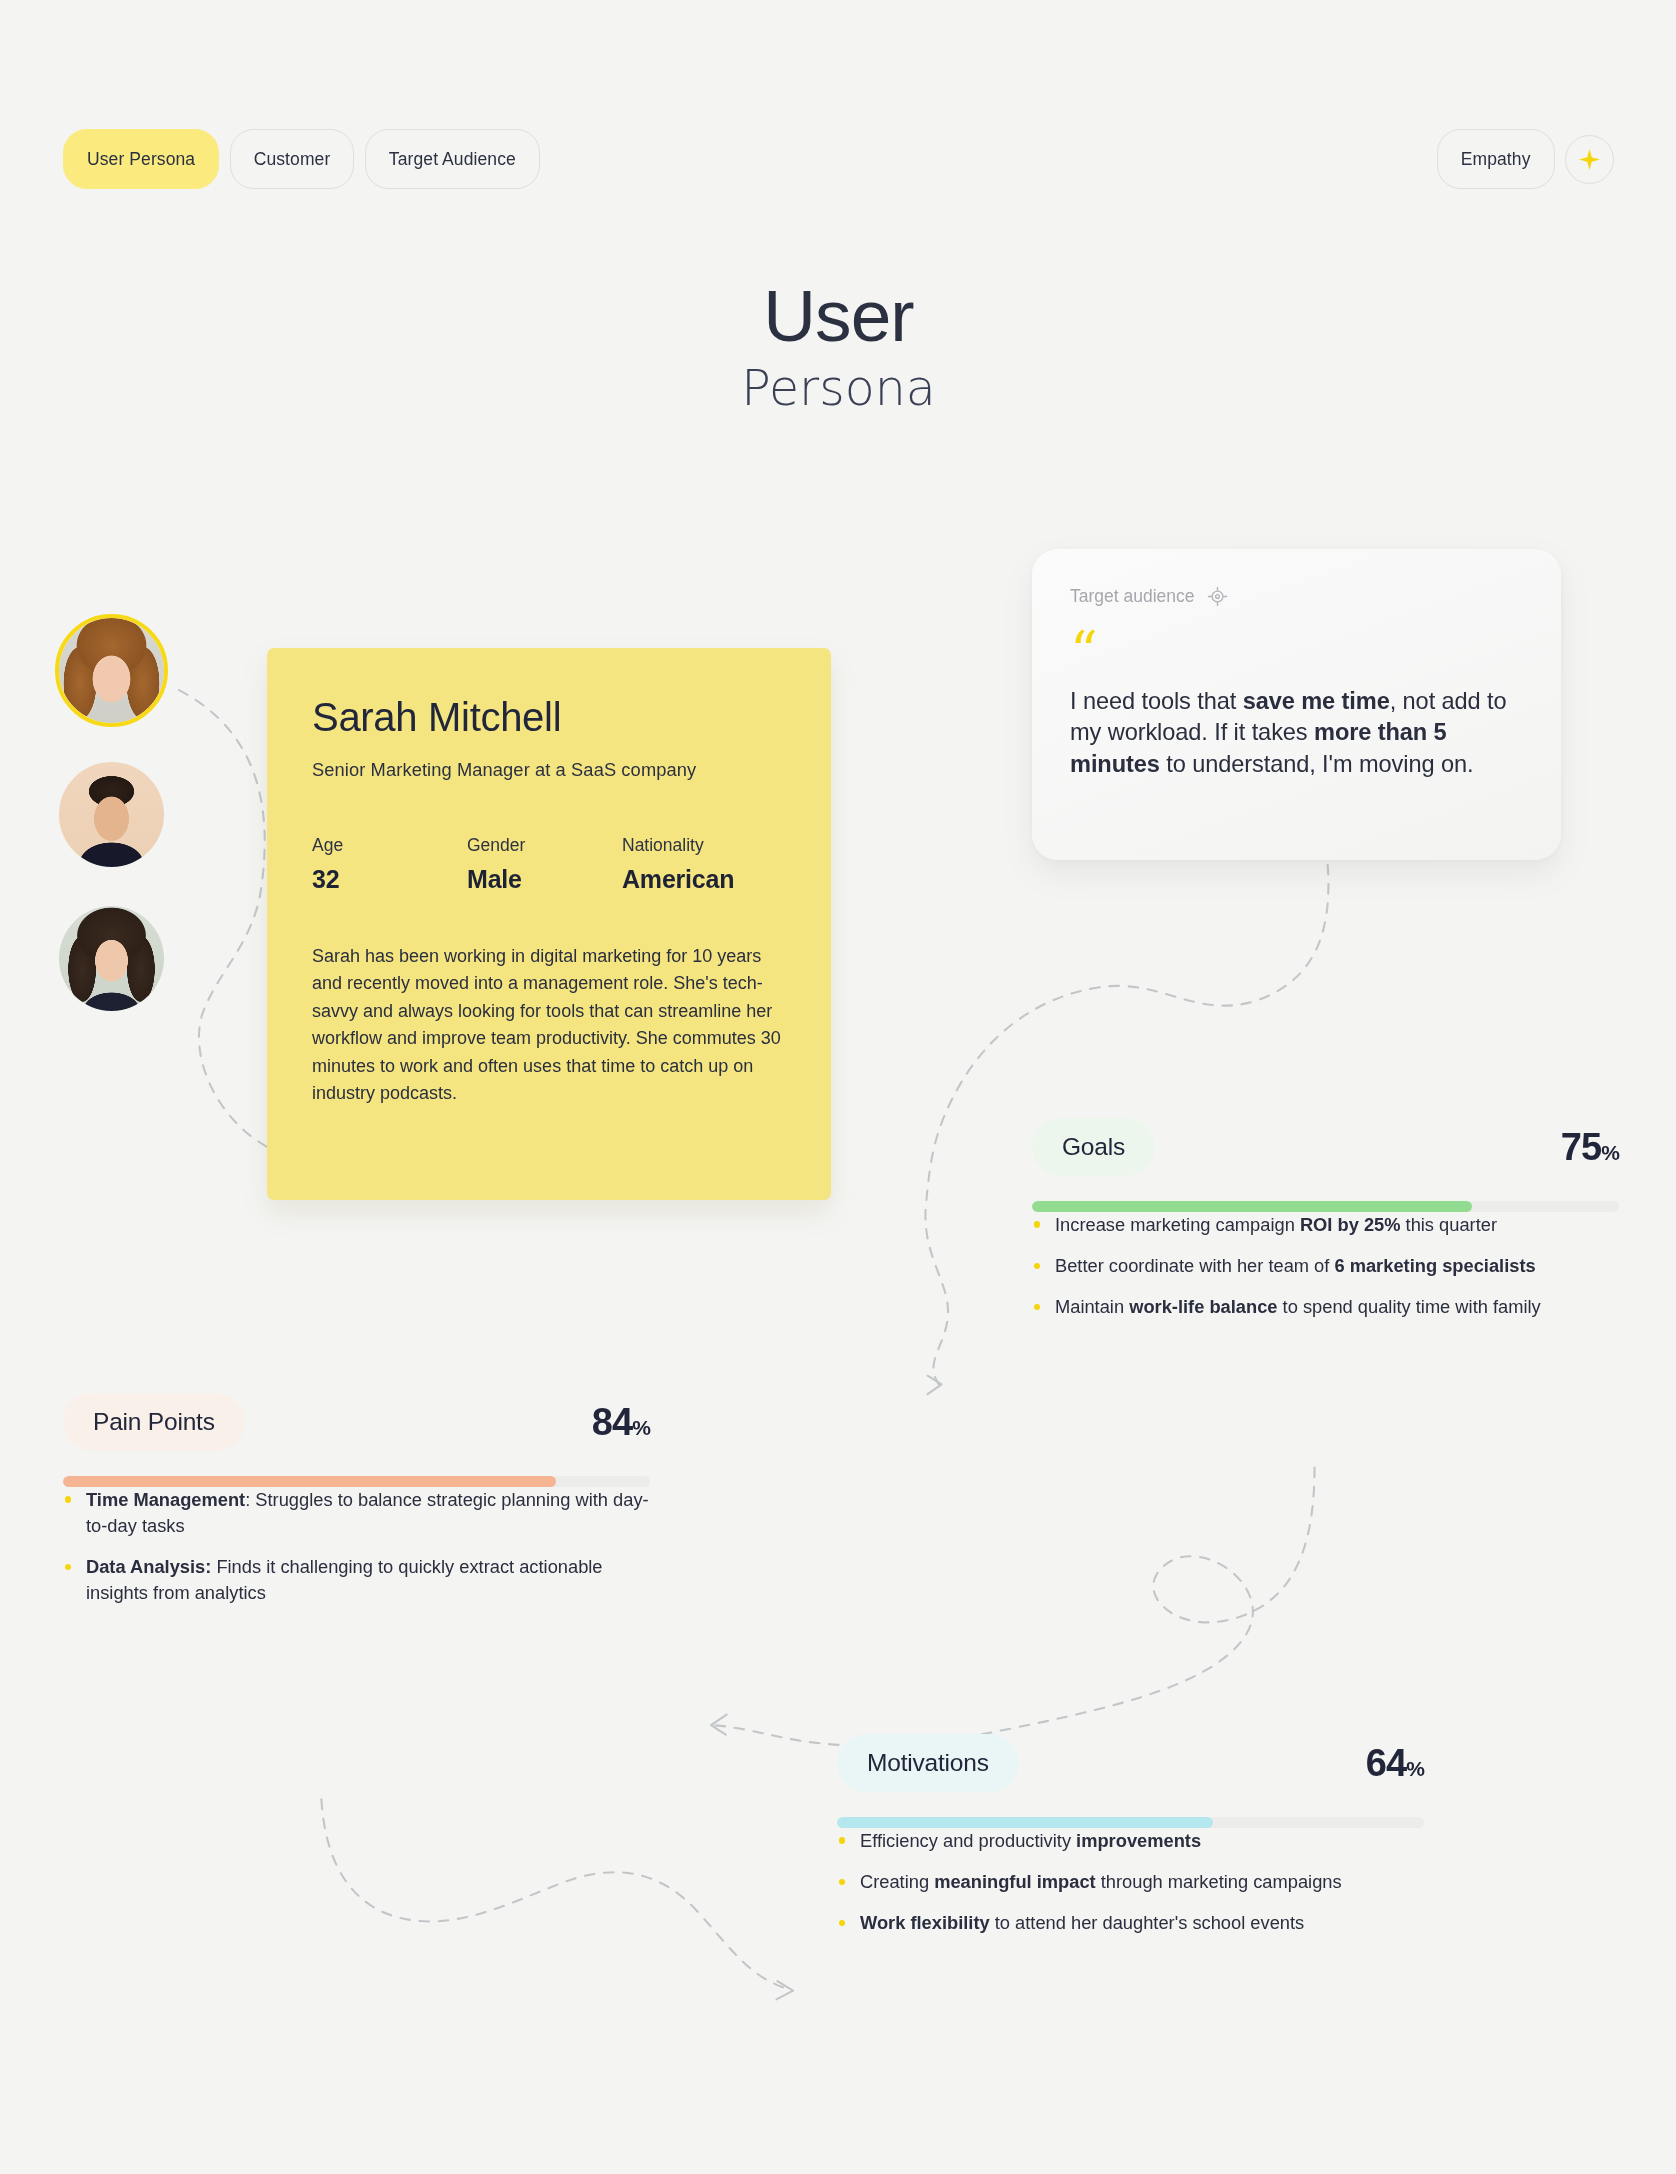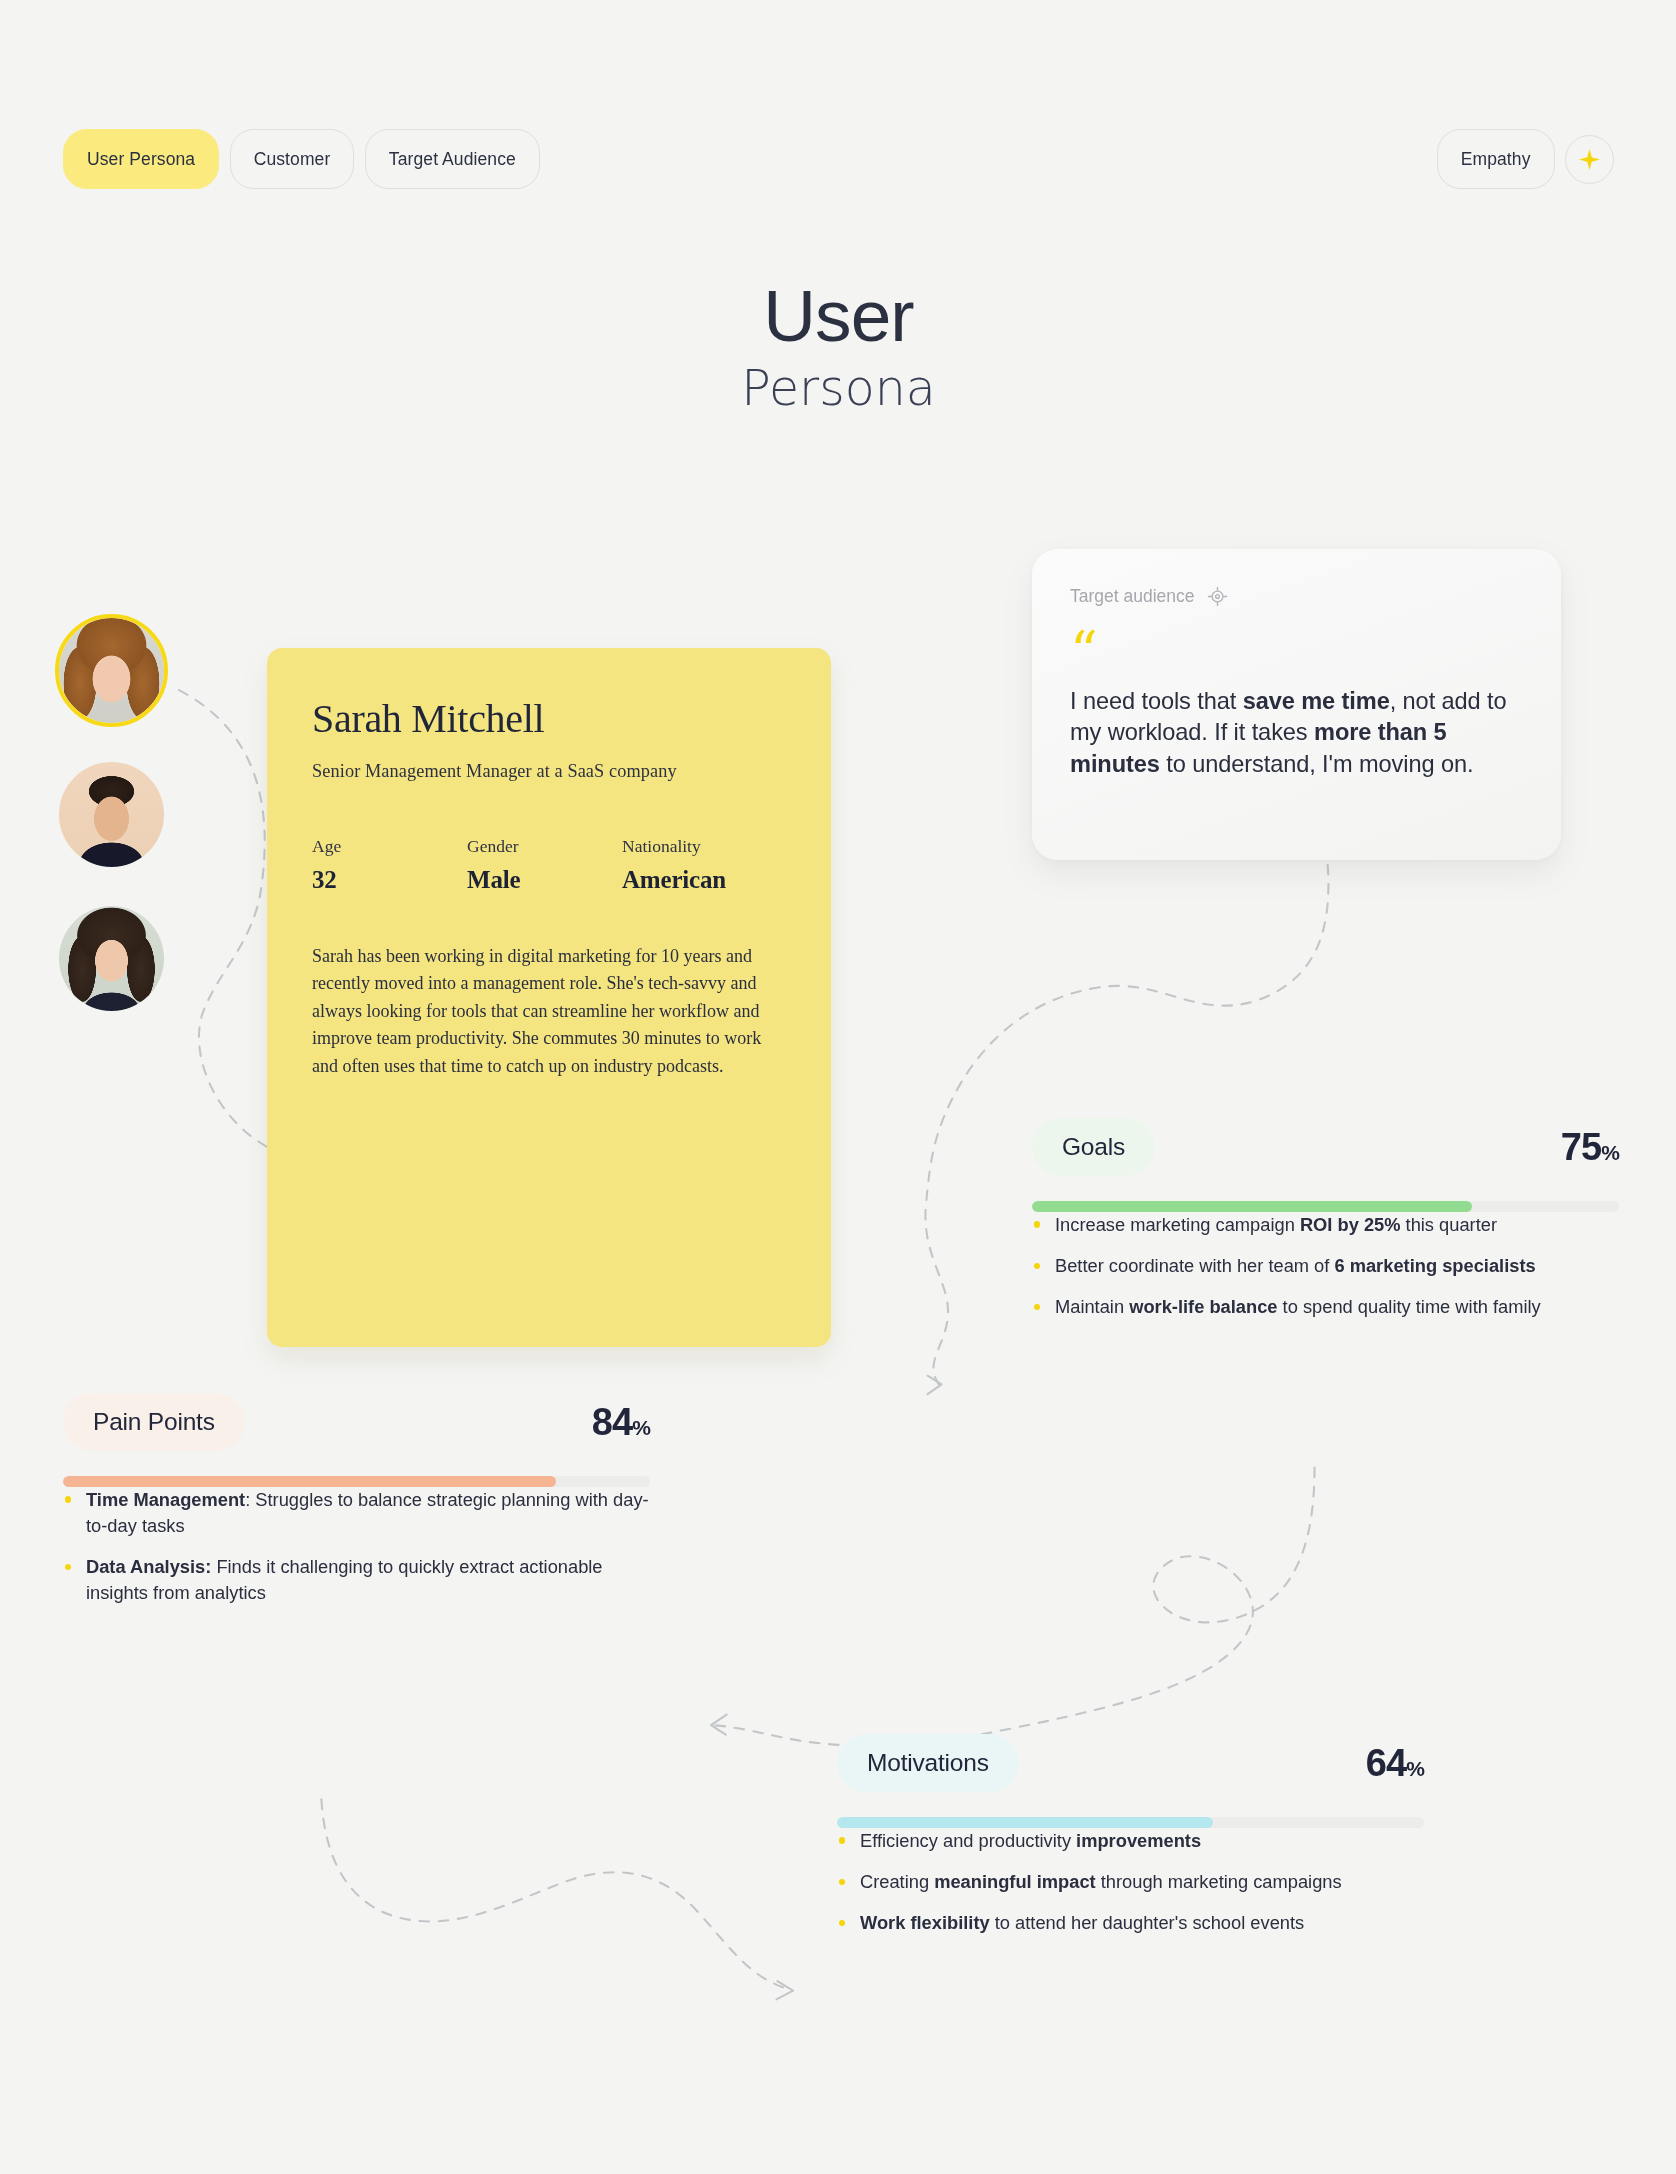--- a/index.html
+++ b/index.html
@@ -71,25 +71,24 @@
       radial-gradient(ellipse 40px 26px at 50% 100%, #1d2030 0%, #1d2030 70%, rgba(29,32,48,0) 72%),
       radial-gradient(ellipse 24.5px 31px at 50% 52%, #efc8ab 0%, #efc8ab 66%, rgba(239,200,171,0) 68%),
       radial-gradient(ellipse 47px 38px at 50% 28%, #3a2a20 0%, #2d2018 72%, rgba(45,32,24,0) 74%),
       radial-gradient(ellipse 19px 45px at 22% 60%, #3a2a20 0%, #2d2018 72%, rgba(45,32,24,0) 74%),
       radial-gradient(ellipse 19px 45px at 78% 60%, #3a2a20 0%, #2d2018 72%, rgba(45,32,24,0) 74%),
       linear-gradient(#d7ddd3, #ccd3c9);
   }
 
   
   .persona-card {
-    position: absolute; left: 267px; top: 648px; width: 564px; height: 699px;
-    background: #f4e581; border-radius: 15px;
+    position: absolute; left: 267px; top: 648px; width: 564px; height: 552px;
+    background: #f4e581; border-radius: 7px;
     box-shadow: 0 12.2px 26px rgba(150,140,60,.13);
     padding: 47px 45px 0 45px;
-    font-family: Liberation Serif, serif;
   }
   .persona-name { font-size: 40px; font-weight: 400; letter-spacing: -0.3px; color: #22263a; }
   .persona-role { font-size: 18.3px; font-weight: 400; color: #2c3040; margin-top: 19px; letter-spacing: 0.1px; }
   .attr-row { display: flex; margin-top: 54px; }
   .attr { width: 155px; }
   .attr:last-child { width: auto; }
   .attr-label { font-size: 17.5px; color: #2e3242; font-weight: 400; }
   .attr-value { font-size: 25px; font-weight: 700; color: #1e2235; margin-top: 8.7px; letter-spacing: -0.2px; }
   .persona-bio {
     margin-top: 49px; font-size: 18px; line-height: 1.53; color: #2a2e3e; max-width: 473px;
@@ -196,21 +195,21 @@
   </div>
 
   <div class="avatars">
     <div class="avatar av1 sel"></div>
     <div class="avatar av2"></div>
     <div class="avatar av3"></div>
   </div>
 
   <div class="persona-card">
     <div class="persona-name">Sarah Mitchell</div>
-    <div class="persona-role">Senior Management Manager at a SaaS company</div>
+    <div class="persona-role">Senior Marketing Manager at a SaaS company</div>
     <div class="attr-row">
       <div class="attr">
         <div class="attr-label">Age</div>
         <div class="attr-value">32</div>
       </div>
       <div class="attr">
         <div class="attr-label">Gender</div>
         <div class="attr-value">Male</div>
       </div>
       <div class="attr">

